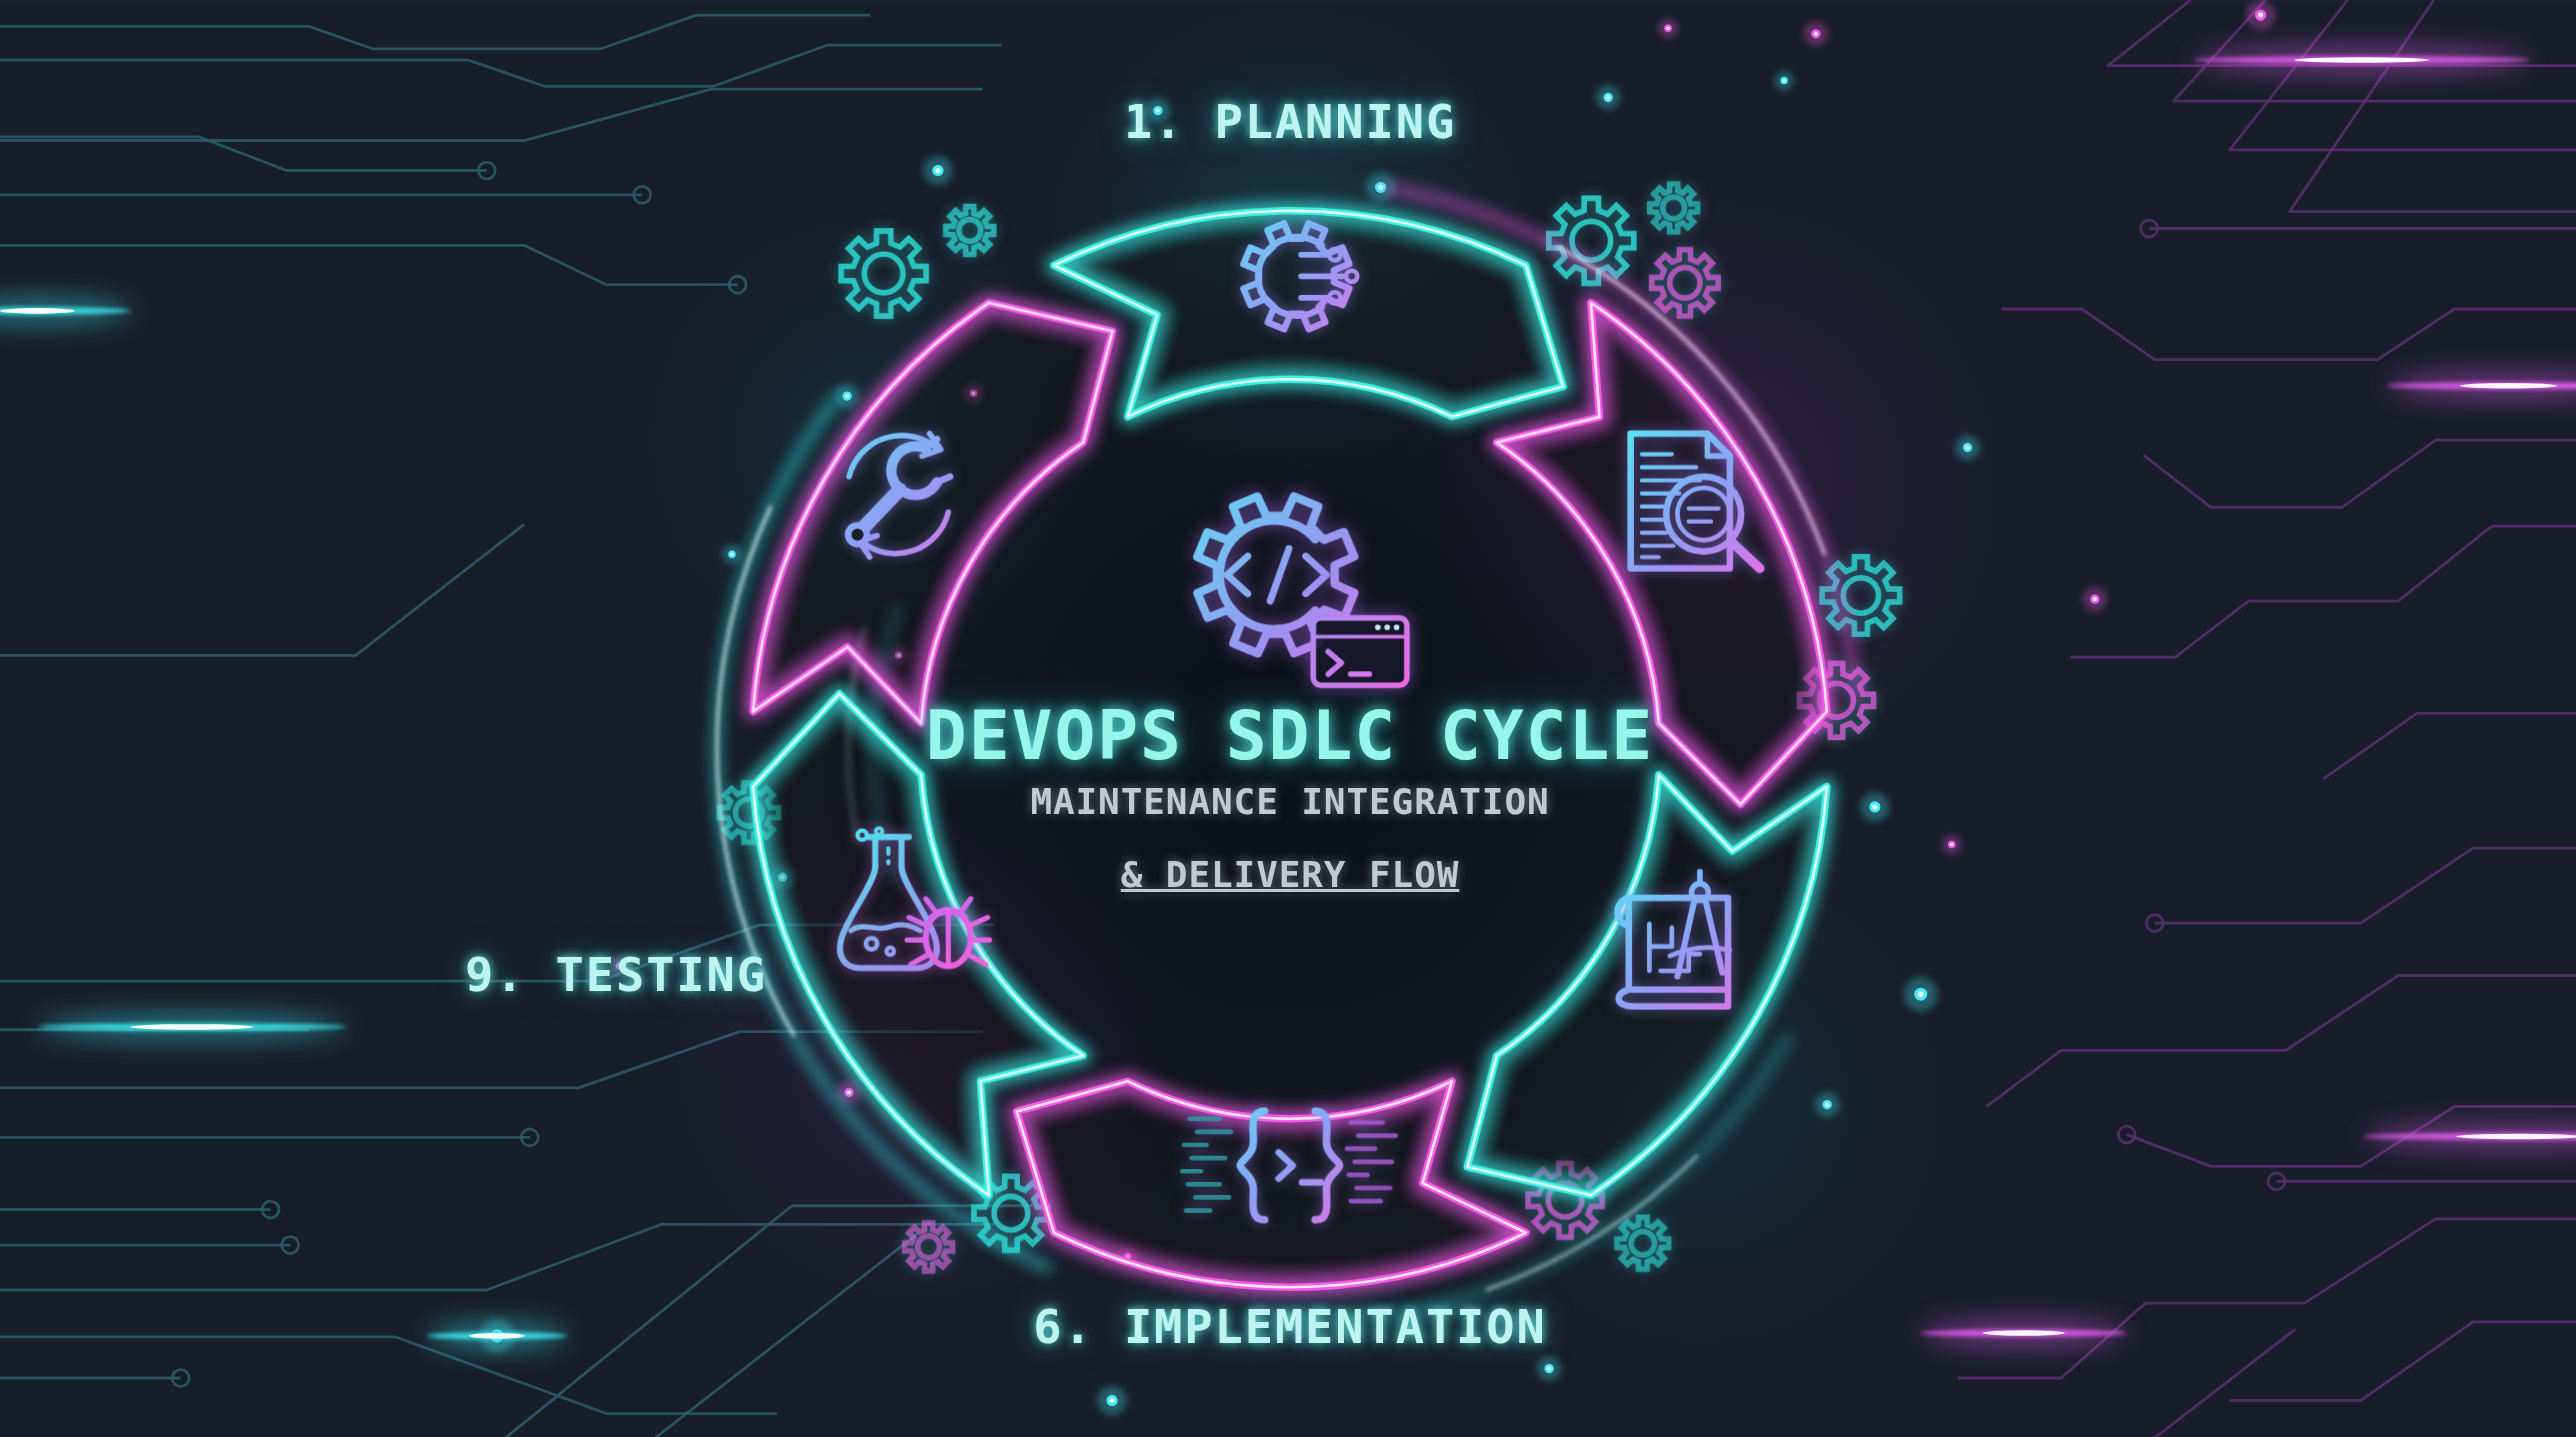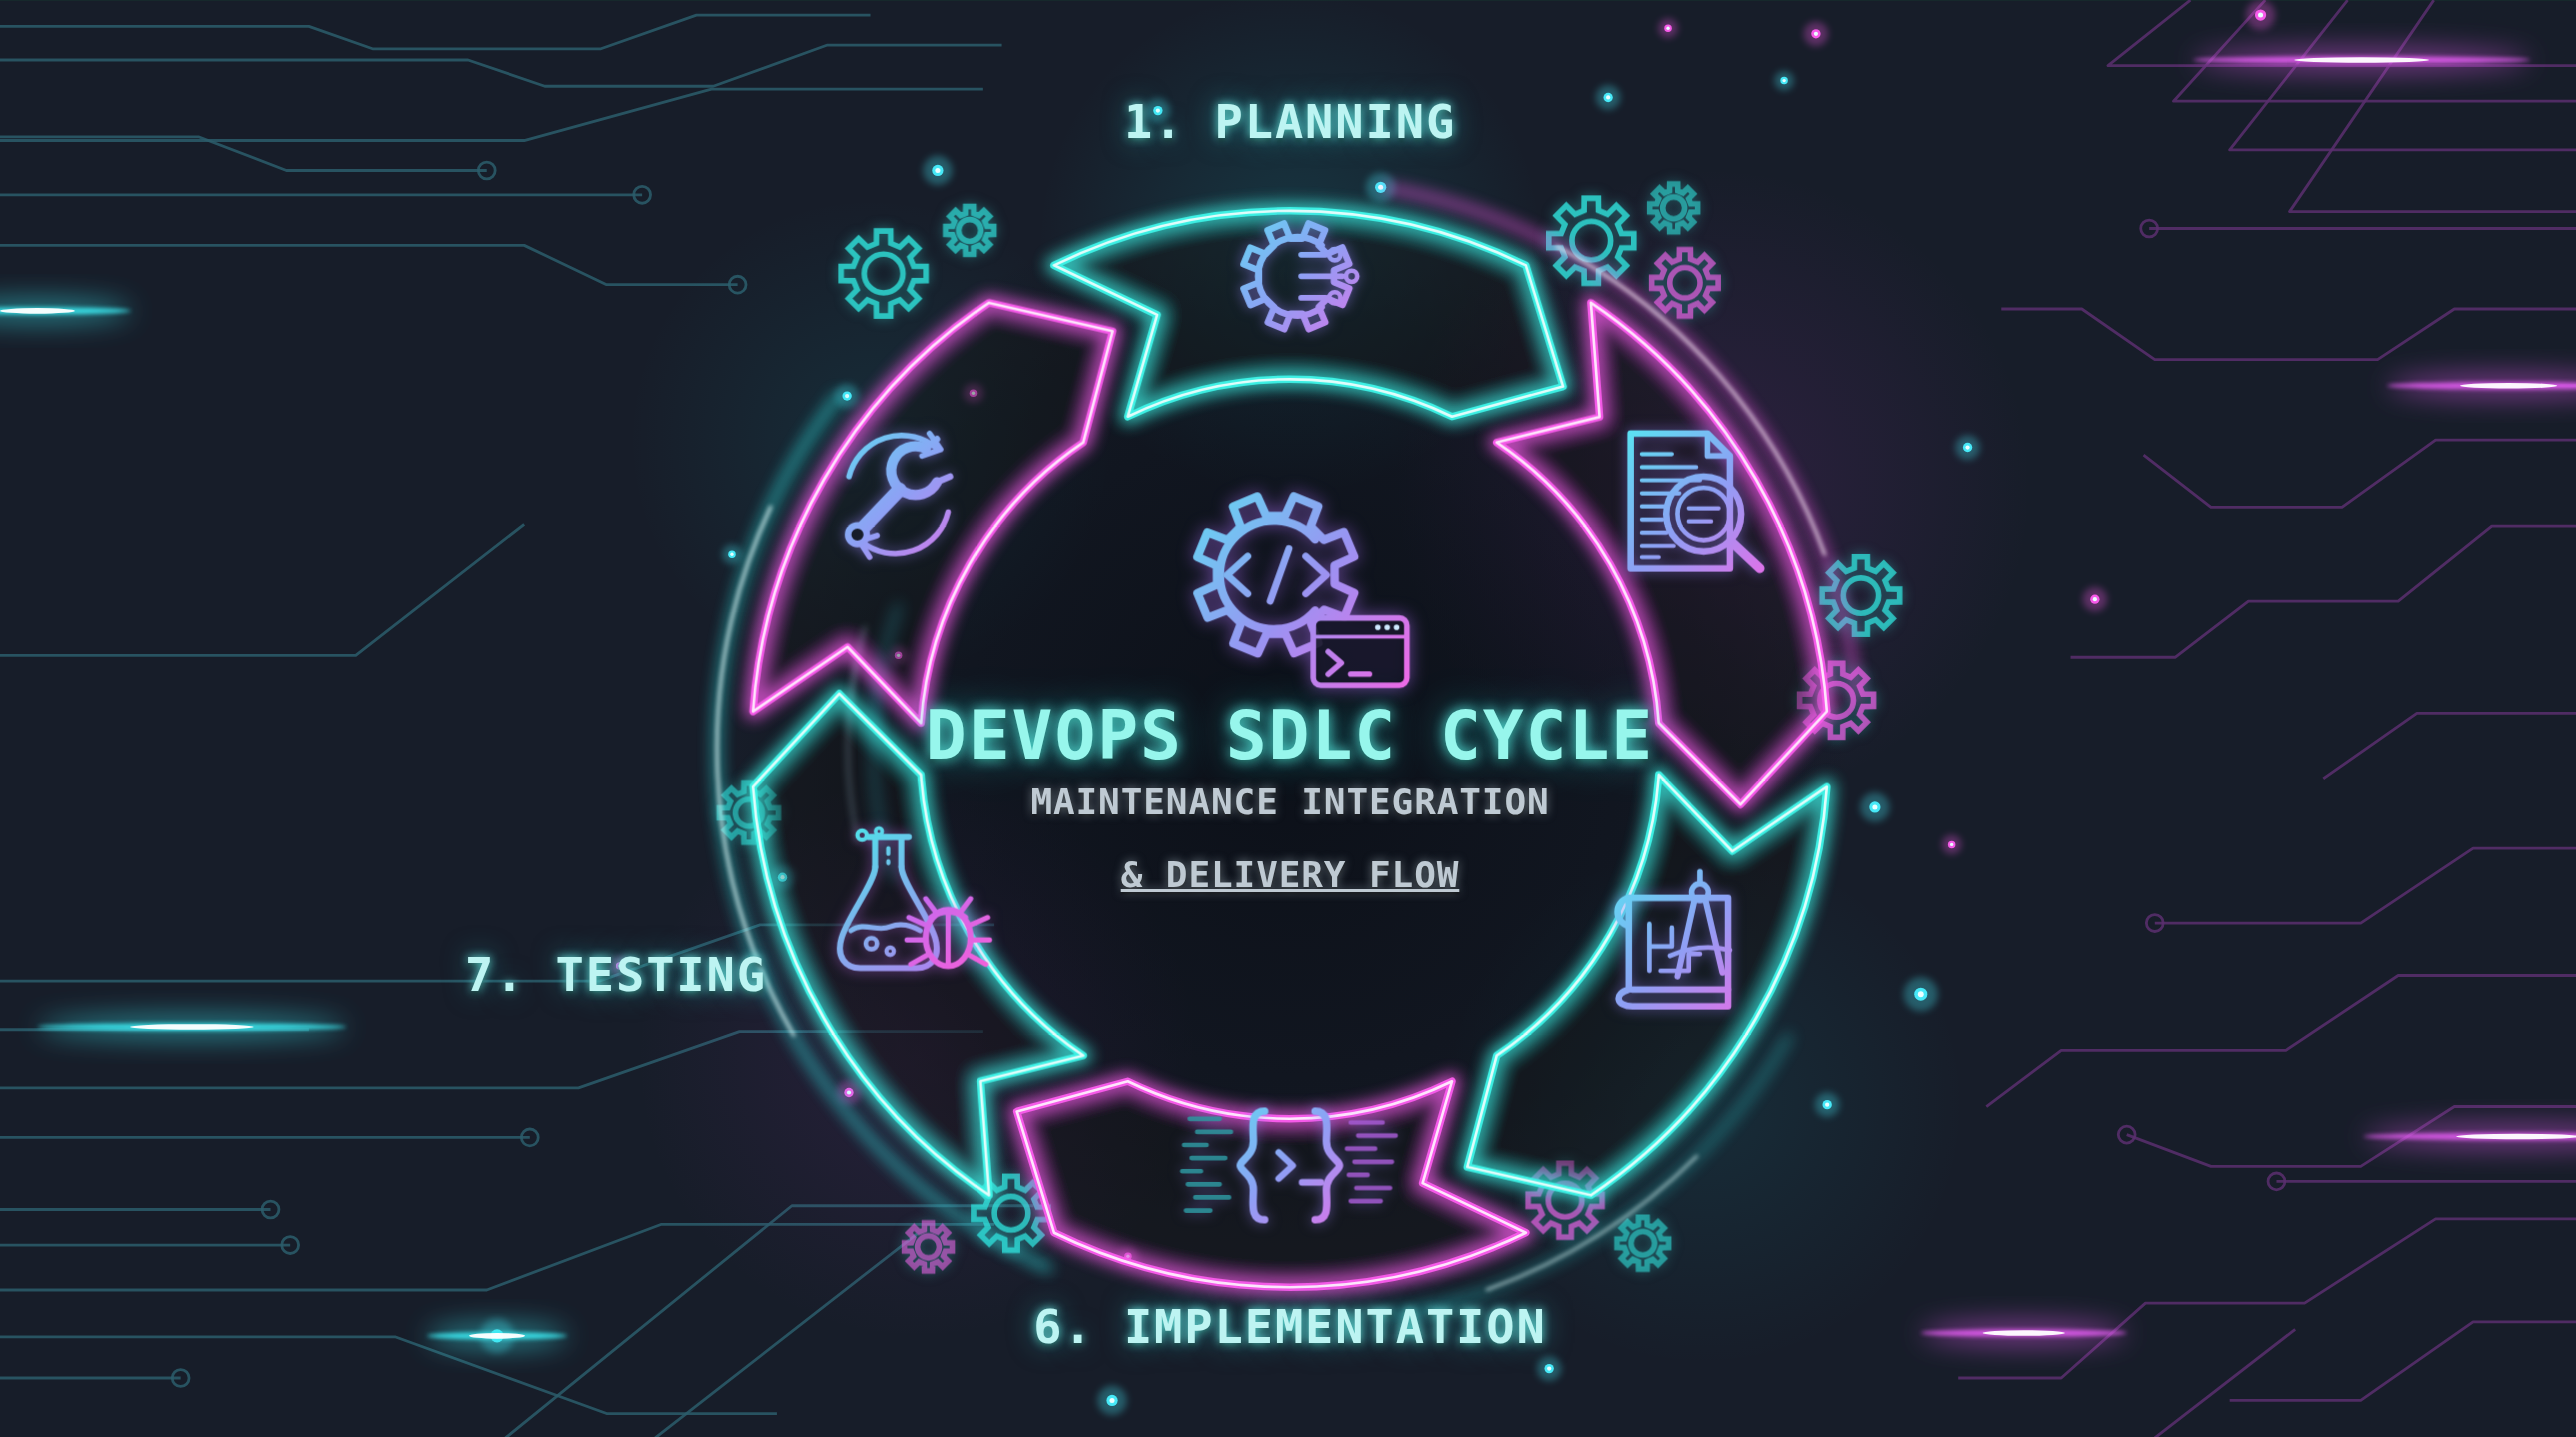--- a/index.html
+++ b/index.html
@@ -1,17 +1,17 @@
 <!DOCTYPE html>
 <html style="font-size:15px"><head>
 <meta charset="utf-8">
 <style>
   html,body{margin:0;padding:0;background:#10141d;}
   #stage{position:relative;width:2576px;height:1438px;overflow:hidden;
-         background:#15803d;font-family:"DejaVu Sans Mono",monospace;text-align:center;}
+         background:#1d4ed8;font-family:"DejaVu Sans Mono",monospace;text-align:center;}
   #scene{position:absolute;left:0;top:0;}
   .stage-label{position:absolute;font-weight:700;font-size:47px;letter-spacing:1.9px;
     color:#bdf4f2;white-space:nowrap;
     text-shadow:0 0 9.4px rgba(110,245,240,.95),0 0 28px rgba(50,220,230,.55),0 2.8px 4.7px rgba(0,0,0,.95);}
   .centered{transform:translateX(-50%);}
   #lbl1{left:1290px;top:94px;}
   #lbl2{left:1837px;top:440px;}
   #lbl3{left:1840px;top:947px;}
   #lbl4{left:1290px;top:1299px;}
   #lbl5{left:465px;top:947px;}
@@ -366,19 +366,19 @@
     <circle cx="227" cy="160" r="3" fill="#cfeaff"></circle>
         <circle cx="237" cy="160" r="3" fill="#cfeaff"></circle>
         <circle cx="247" cy="160" r="3" fill="#cfeaff"></circle>
     <path d="M174 186 L188 198 L174 210" stroke="url(#igc)" stroke-width="6"></path>
     <path d="M198 210 H218" stroke="url(#igc)" stroke-width="6"></path>
   </g>
 </svg>
 
 <div class="stage-label centered" id="lbl1">1. PLANNING</div>
 <div class="stage-label centered" id="lbl4">6. IMPLEMENTATION</div>
-<div class="stage-label" id="lbl5">7. TESTING</div>
+<div class="stage-label" id="lbl5">9. TESTING</div>
 
 <div class="center-title centered">DEVOPS SDLC CYCLE</div>
 <div class="center-sub centered" id="sub1">MAINTENANCE INTEGRATION</div>
 <div class="center-sub centered" id="sub2">&amp; DELIVERY FLOW</div>
 </div>
 
 
 </body></html>

